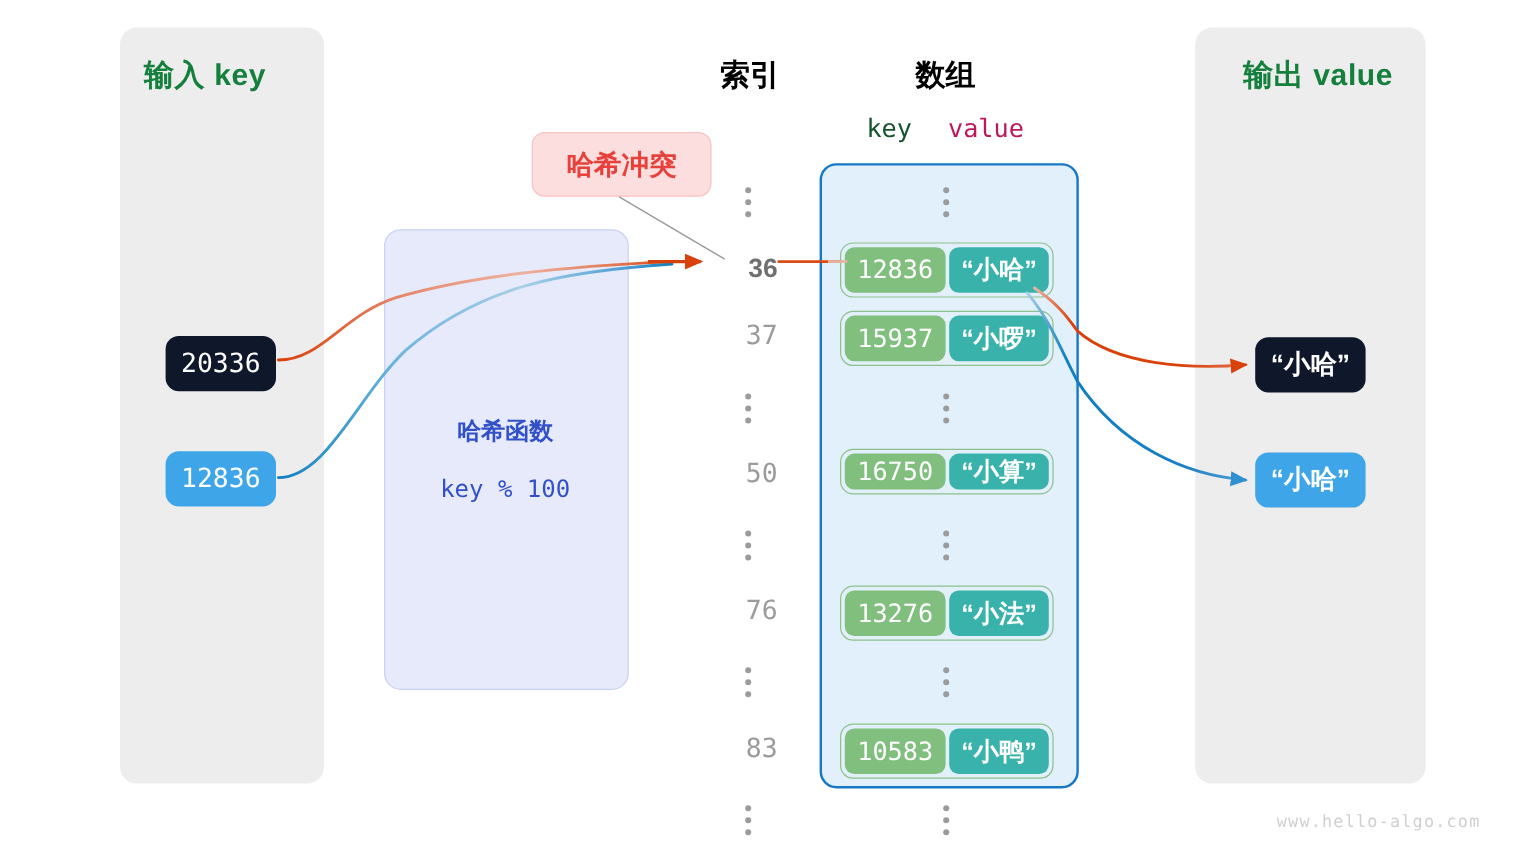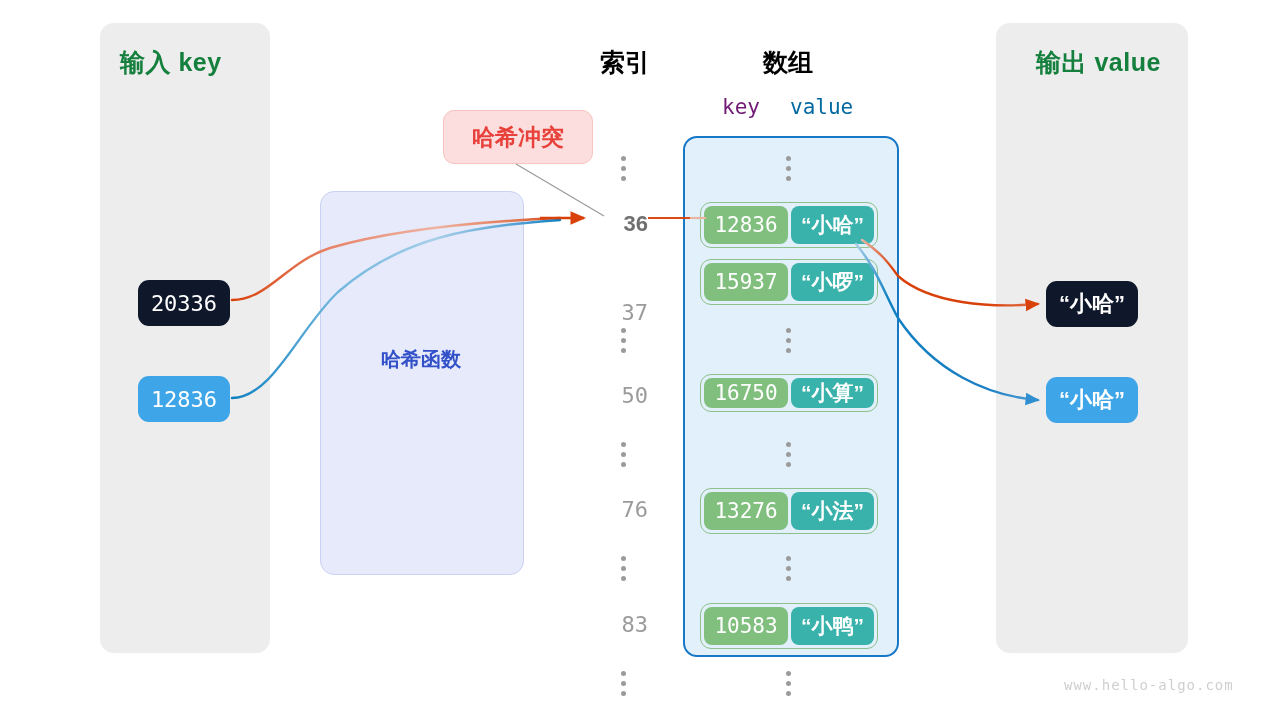--- a/index.html
+++ b/index.html
@@ -43,22 +43,22 @@
     font-size: 25px;
     white-space: nowrap;
     text-align: center;
   }
   .kv-head {
     position: absolute;
     font-family: "DejaVu Sans Mono", "Liberation Mono", monospace;
     font-size: 21px;
     white-space: nowrap;
   }
-  .kv-head.key-h   { color: #701a75; }
-  .kv-head.value-h { color: #0369a1; }
+  .kv-head.key-h   { color: #14532d; }
+  .kv-head.value-h { color: #be185d; }
 
   
   .hash-box {
     background: #e6eafa;
     border: 1px solid #c9d2f2;
     border-radius: 14px;
   }
   .hash-title {
     position: absolute;
     color: #3250c8;
@@ -209,40 +209,41 @@
   <div class="abs side-panel" style="left:996px; top:23px; width:192px; height:630px;"></div>
   <div class="panel-title" style="left:1016px; top:46px;margin-left:20px;">输出 value</div>
 
   <div class="col-heading" style="left:575px; top:46px; width:100px;">索引</div>
   <div class="col-heading" style="left:738px; top:46px; width:100px;">数组</div>
   <div class="kv-head key-h" style="left:722px; top:95px;">key</div>
   <div class="kv-head value-h" style="left:790px; top:95px;">value</div>
 
   <div class="abs hash-box" style="left:320px; top:191px; width:202px; height:382px;"></div>
   <div class="hash-title" style="left:320px; top:346px; width:202px;">哈希函数</div>
+  <div class="hash-formula" style="left:320px; top:395px; width:202px;">key % 100</div>
 
   <div class="abs array-box" style="left:683px; top:136px; width:212px; height:517px;"></div>
 
   <div id="rows-layer">
       <div class="vdots" style="left: 621px; top: 156px;">
         <i></i>
         <i></i>
         <i></i>
       </div>
       <div class="vdots" style="left: 786px; top: 156px;">
         <i></i>
         <i></i>
         <i></i>
       </div>
       <div class="idx hl" style="left: 558px; top: 211.2px; width: 90px;">36</div>
       <div class="cell" style="left: 700px; top: 202.2px; width: 178px; height: 46px;">
         <div class="k">12836</div>
         <div class="v">“小哈”</div>
       </div>
-      <div class="idx" style="left: 558px; top: 268.4px; width: 90px; margin-top: 32px;">37</div>
+      <div class="idx" style="left: 558px; top: 268.4px; width: 90px;">37</div>
       <div class="cell" style="left: 700px; top: 259.4px; width: 178px; height: 46px;">
         <div class="k">15937</div>
         <div class="v">“小啰”</div>
       </div>
       <div class="vdots" style="left: 621px; top: 327.6px;">
         <i></i>
         <i></i>
         <i></i>
       </div>
       <div class="vdots" style="left: 786px; top: 327.6px;">

